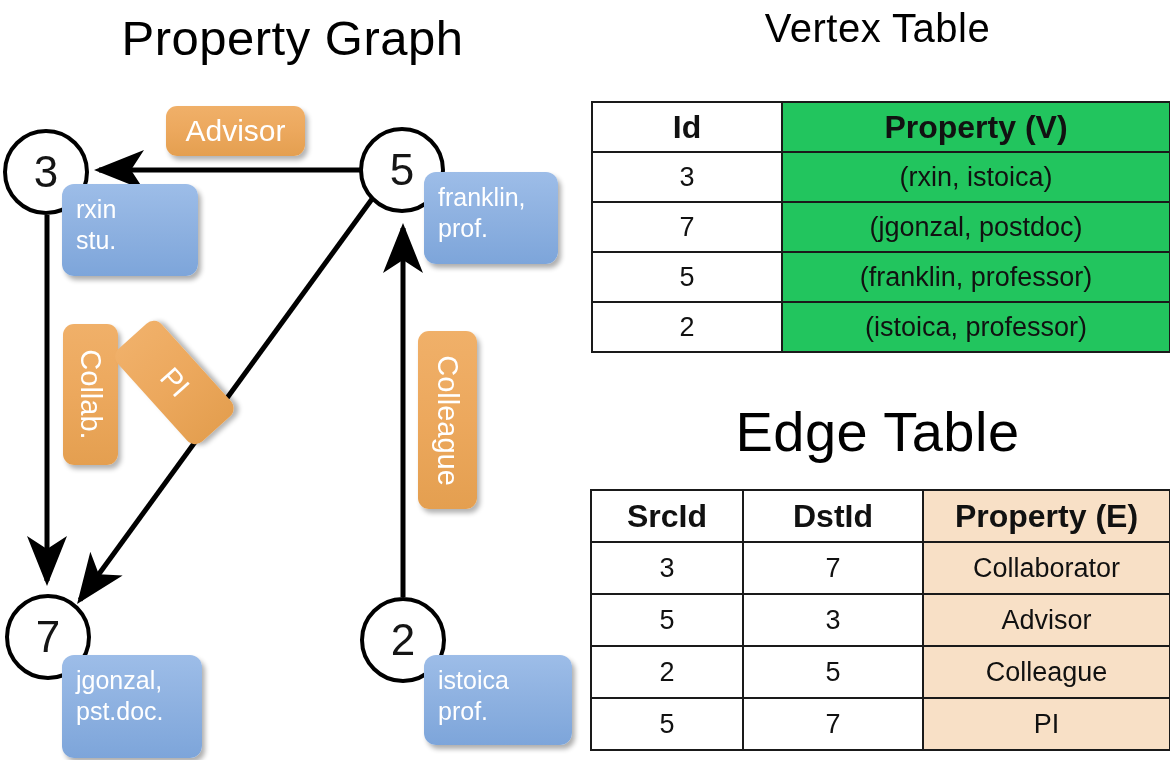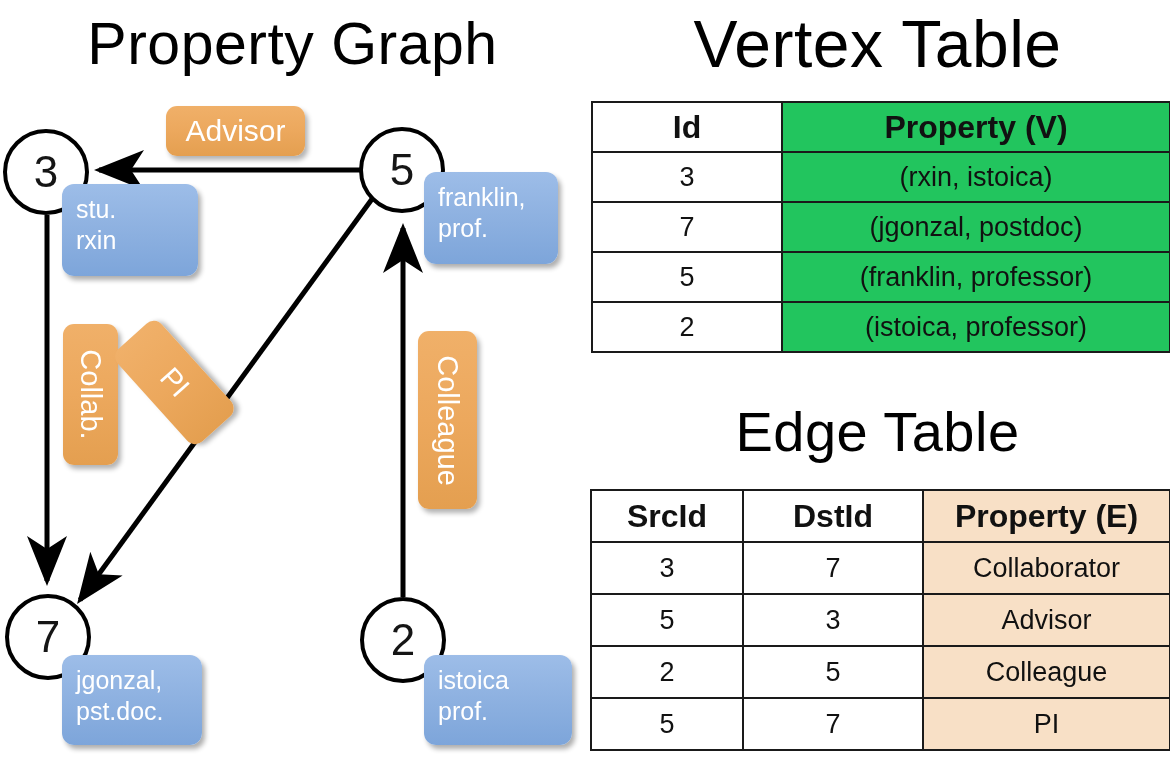--- a/index.html
+++ b/index.html
@@ -12,22 +12,22 @@
 
   
   .title{
     position:absolute;
     font-family:"Liberation Sans",sans-serif;
     font-weight:300;
     color:#000000;
     white-space:nowrap;
     letter-spacing:0.5px;
   }
-  #graph-title{left:0;top:10px;width:585px;text-align:center;font-size:59px;}
-  #vertex-title{left:585px;top:6px;width:585px;text-align:center;font-size:66px;}
+  #graph-title{left:0;top:10px;width:585px;text-align:center;font-size:49px;}
+  #vertex-title{left:585px;top:6px;width:585px;text-align:center;font-size:40px;}
   #edge-title{left:585px;top:399px;width:585px;text-align:center;font-size:56px;}
 
   
   #graph-panel{position:absolute;left:0;top:0;width:585px;height:760px;}
   #graph-svg{position:absolute;left:0;top:0;width:585px;height:760px;}
 
   .vnode{
     position:absolute;width:86px;height:86px;border-radius:50%;
     border:4px solid #000000;background:#ffffff;box-sizing:border-box;
     display:flex;align-items:center;justify-content:center;
@@ -105,30 +105,30 @@
 
       <line x1="403" y1="597" x2="403" y2="228" stroke="#000000" stroke-width="5" marker-end="url(#arrow)"></line>
     </svg>
 
     <div class="vnode" style="left:3px;  top:129px;">3</div>
     <div class="vnode" style="left:359px;top:127px;">5</div>
     <div class="vnode" style="left:5px;  top:594px;">7</div>
     <div class="vnode" style="left:360px;top:597px;">2</div>
 
     <div class="pbox" style="left:62px; top:184px;width:136px;height:92px;">
+      <div>rxin</div>
       <div>stu.</div>
-      <div>rxin</div>
     </div>
 
     <div class="pbox" style="left:424px;top:172px;width:134px;height:92px;">
       <div>franklin,</div>
       <div>prof.</div>
     </div>
 
-    <div class="pbox" style="left:62px; top:655px;width:140px;height:90px;">
+    <div class="pbox" style="left:62px; top:655px;width:140px;height:103px;">
       <div>jgonzal,</div>
       <div>pst.doc.</div>
     </div>
 
     <div class="pbox" style="left:424px;top:655px;width:148px;height:90px;">
       <div>istoica</div>
       <div>prof.</div>
     </div>
 
     <div class="ebox rot-adv" style="left:166px;top:106px;width:139px;height:50px;">

